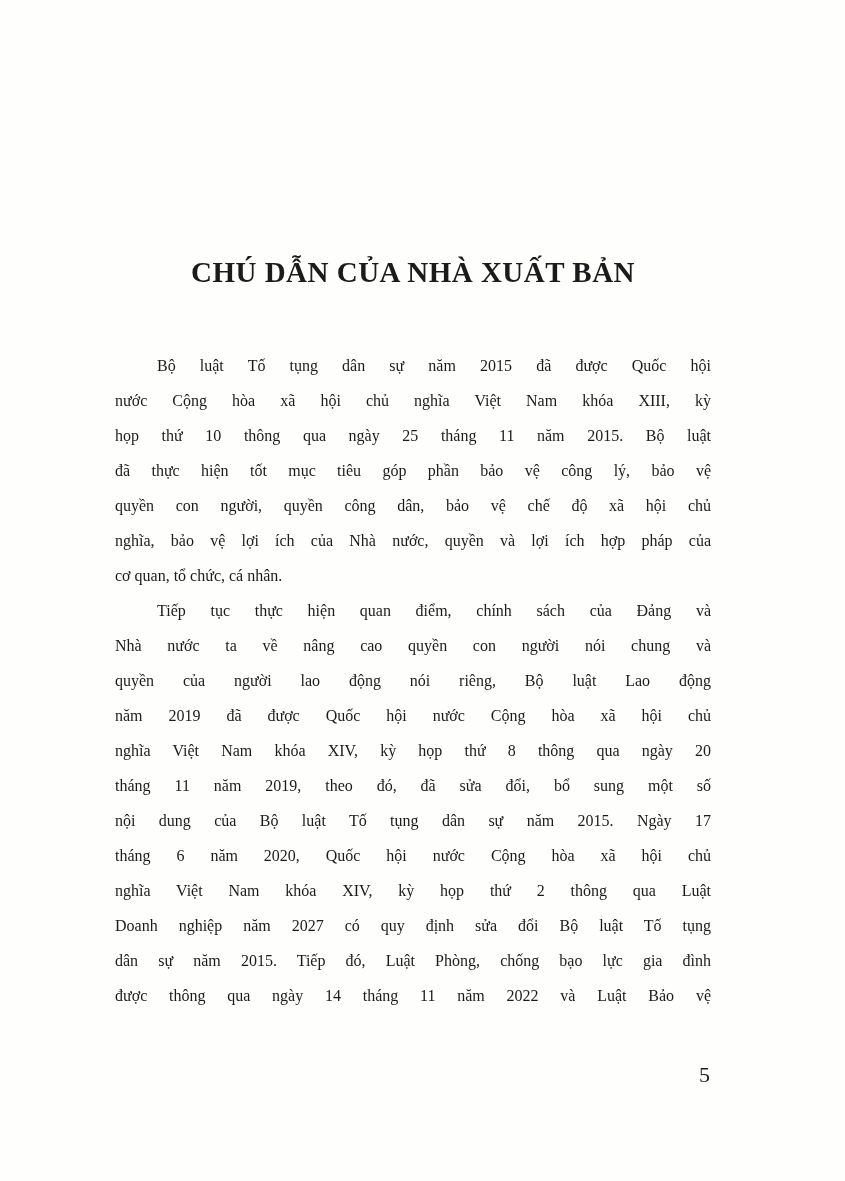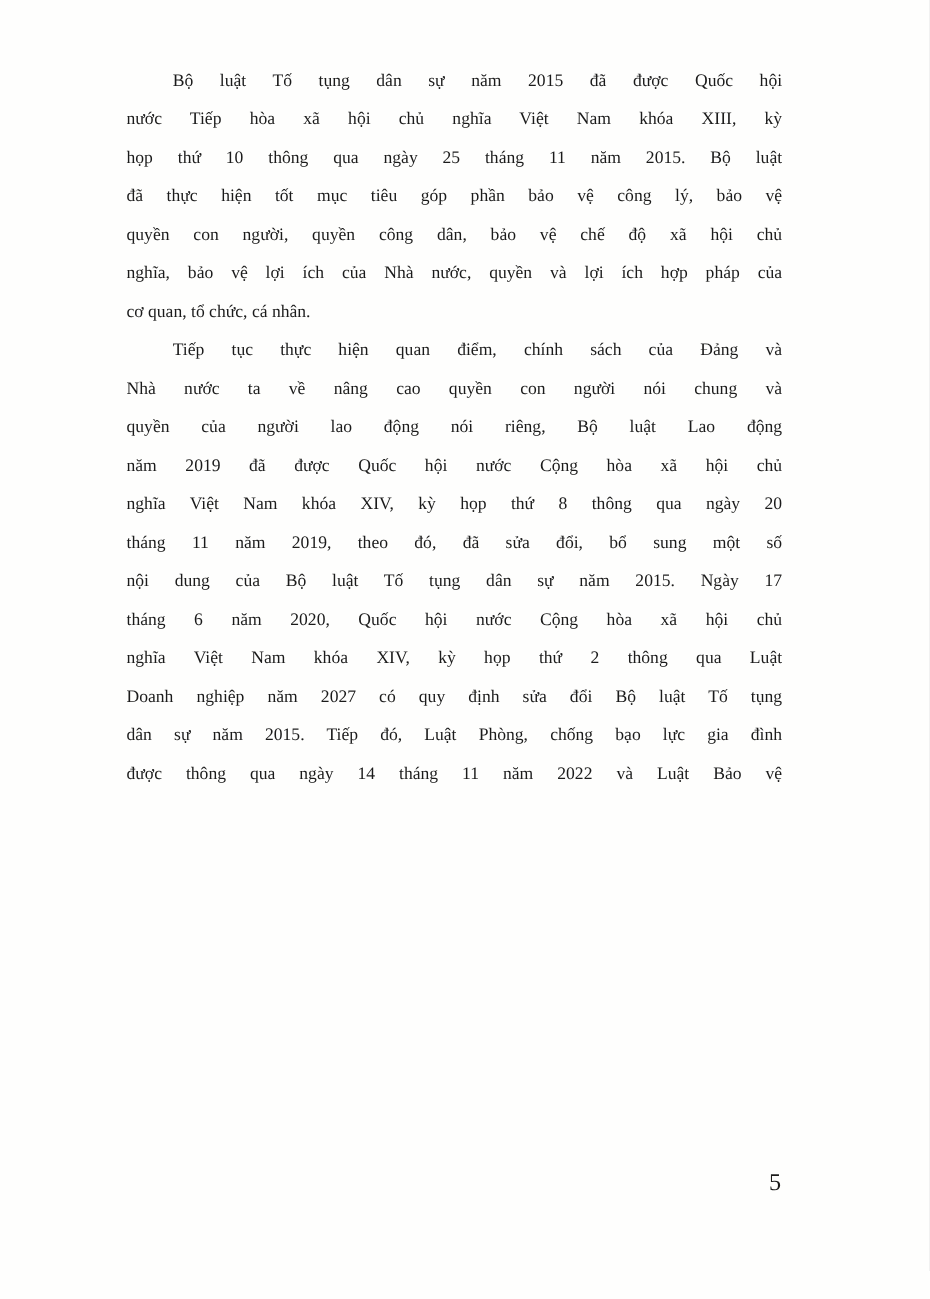--- a/index.html
+++ b/index.html
@@ -58,26 +58,27 @@
     font-size: 22px;
     line-height: 30px;
   }
 </style>
 </head>
 <body>
 
 <div class="page">
   <div class="content">
 
+    <h1 class="title">CHÚ DẪN CỦA NHÀ XUẤT BẢN</h1>
 
     <div class="body">
 
       <div>
         <div class="line first">Bộ luật Tố tụng dân sự năm 2015 đã được Quốc hội</div>
-        <div class="line">nước Tiếp hòa xã hội chủ nghĩa Việt Nam khóa XIII, kỳ</div>
+        <div class="line">nước Cộng hòa xã hội chủ nghĩa Việt Nam khóa XIII, kỳ</div>
         <div class="line">họp thứ 10 thông qua ngày 25 tháng 11 năm 2015. Bộ luật</div>
         <div class="line">đã thực hiện tốt mục tiêu góp phần bảo vệ công lý, bảo vệ</div>
         <div class="line">quyền con người, quyền công dân, bảo vệ chế độ xã hội chủ</div>
         <div class="line">nghĩa, bảo vệ lợi ích của Nhà nước, quyền và lợi ích hợp pháp của</div>
         <div class="line para-end">cơ quan, tổ chức, cá nhân.</div>
       </div>
 
       <div>
         <div class="line first">Tiếp tục thực hiện quan điểm, chính sách của Đảng và</div>
         <div class="line">Nhà nước ta về nâng cao quyền con người nói chung và</div>

